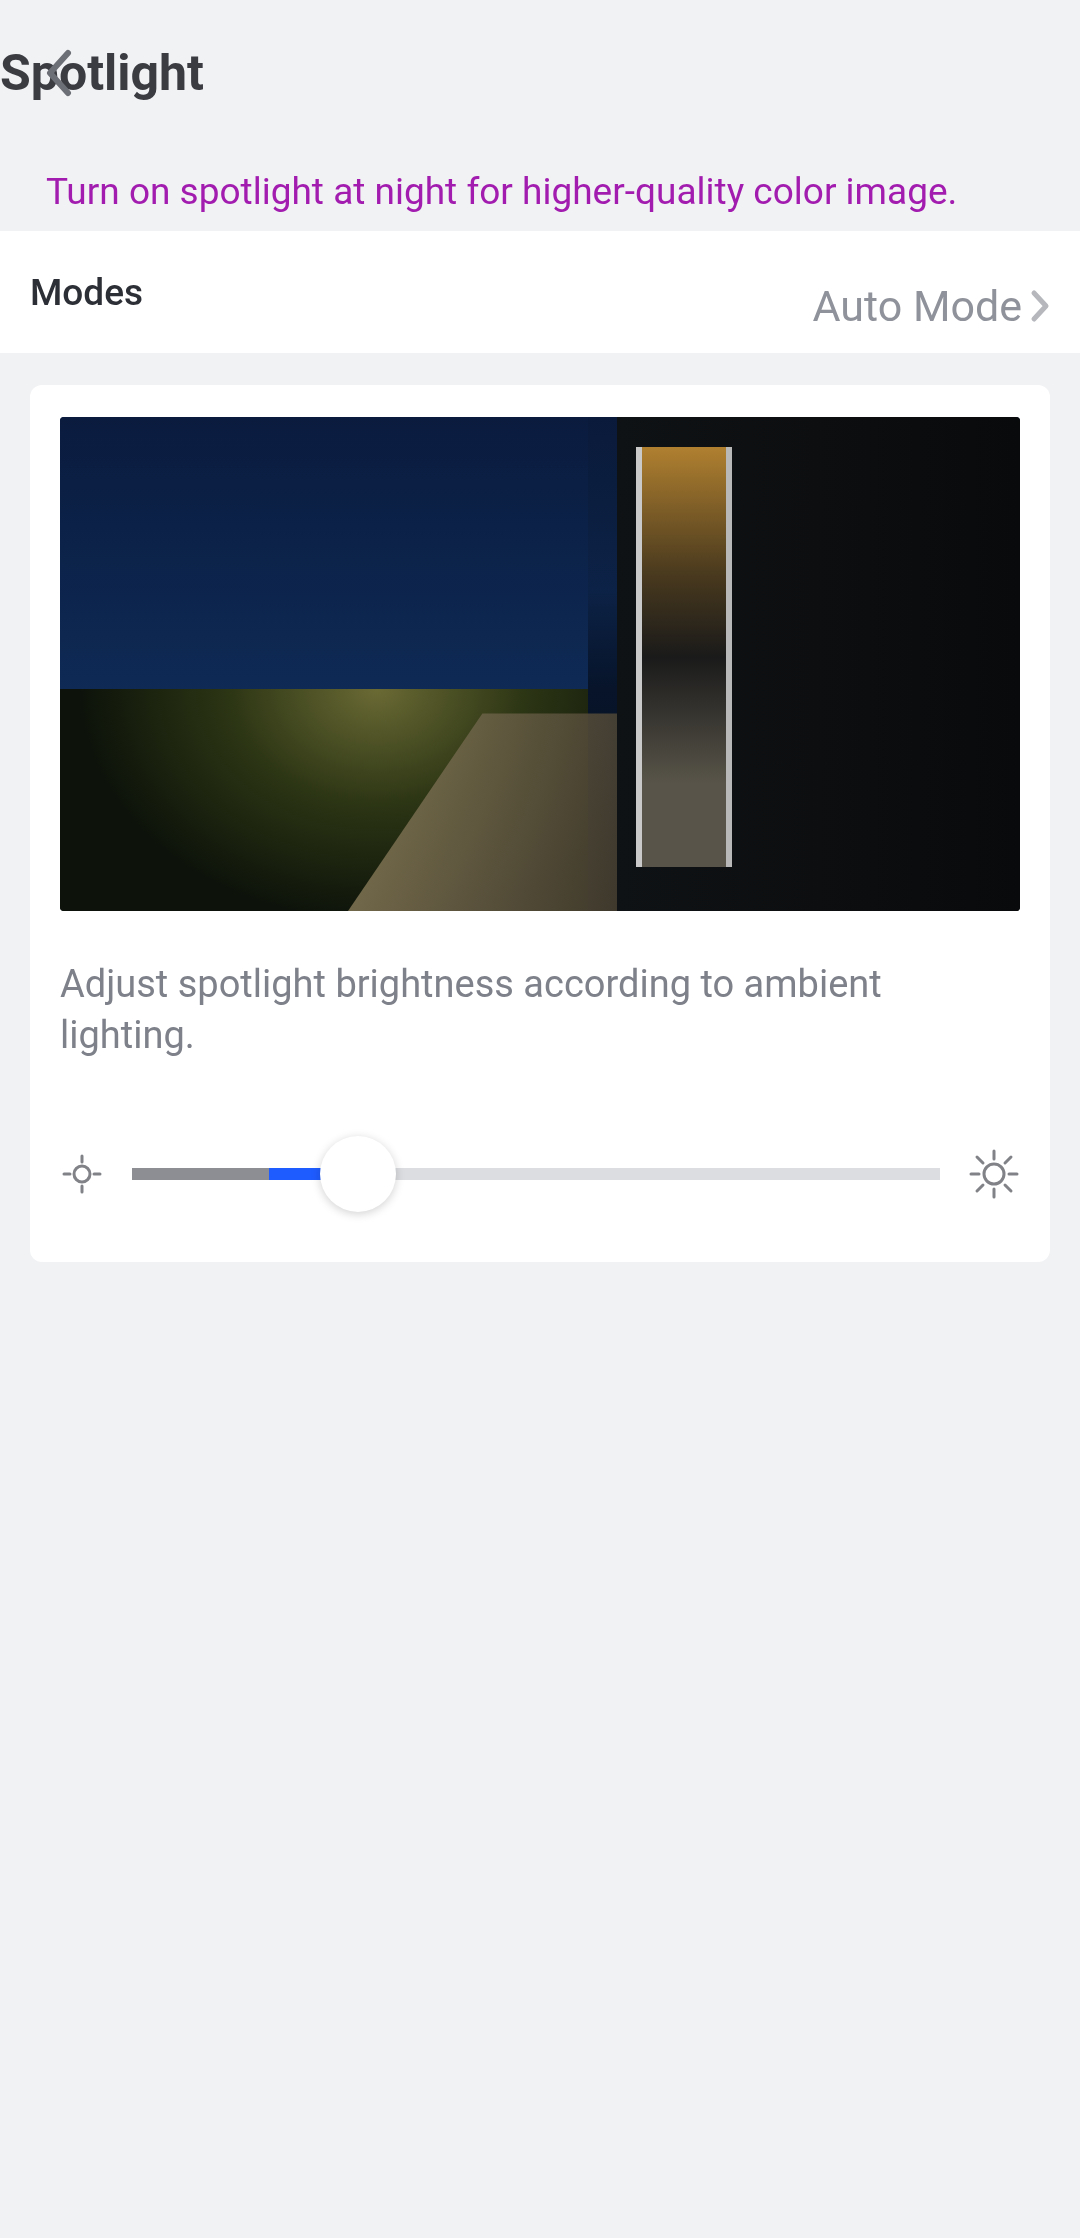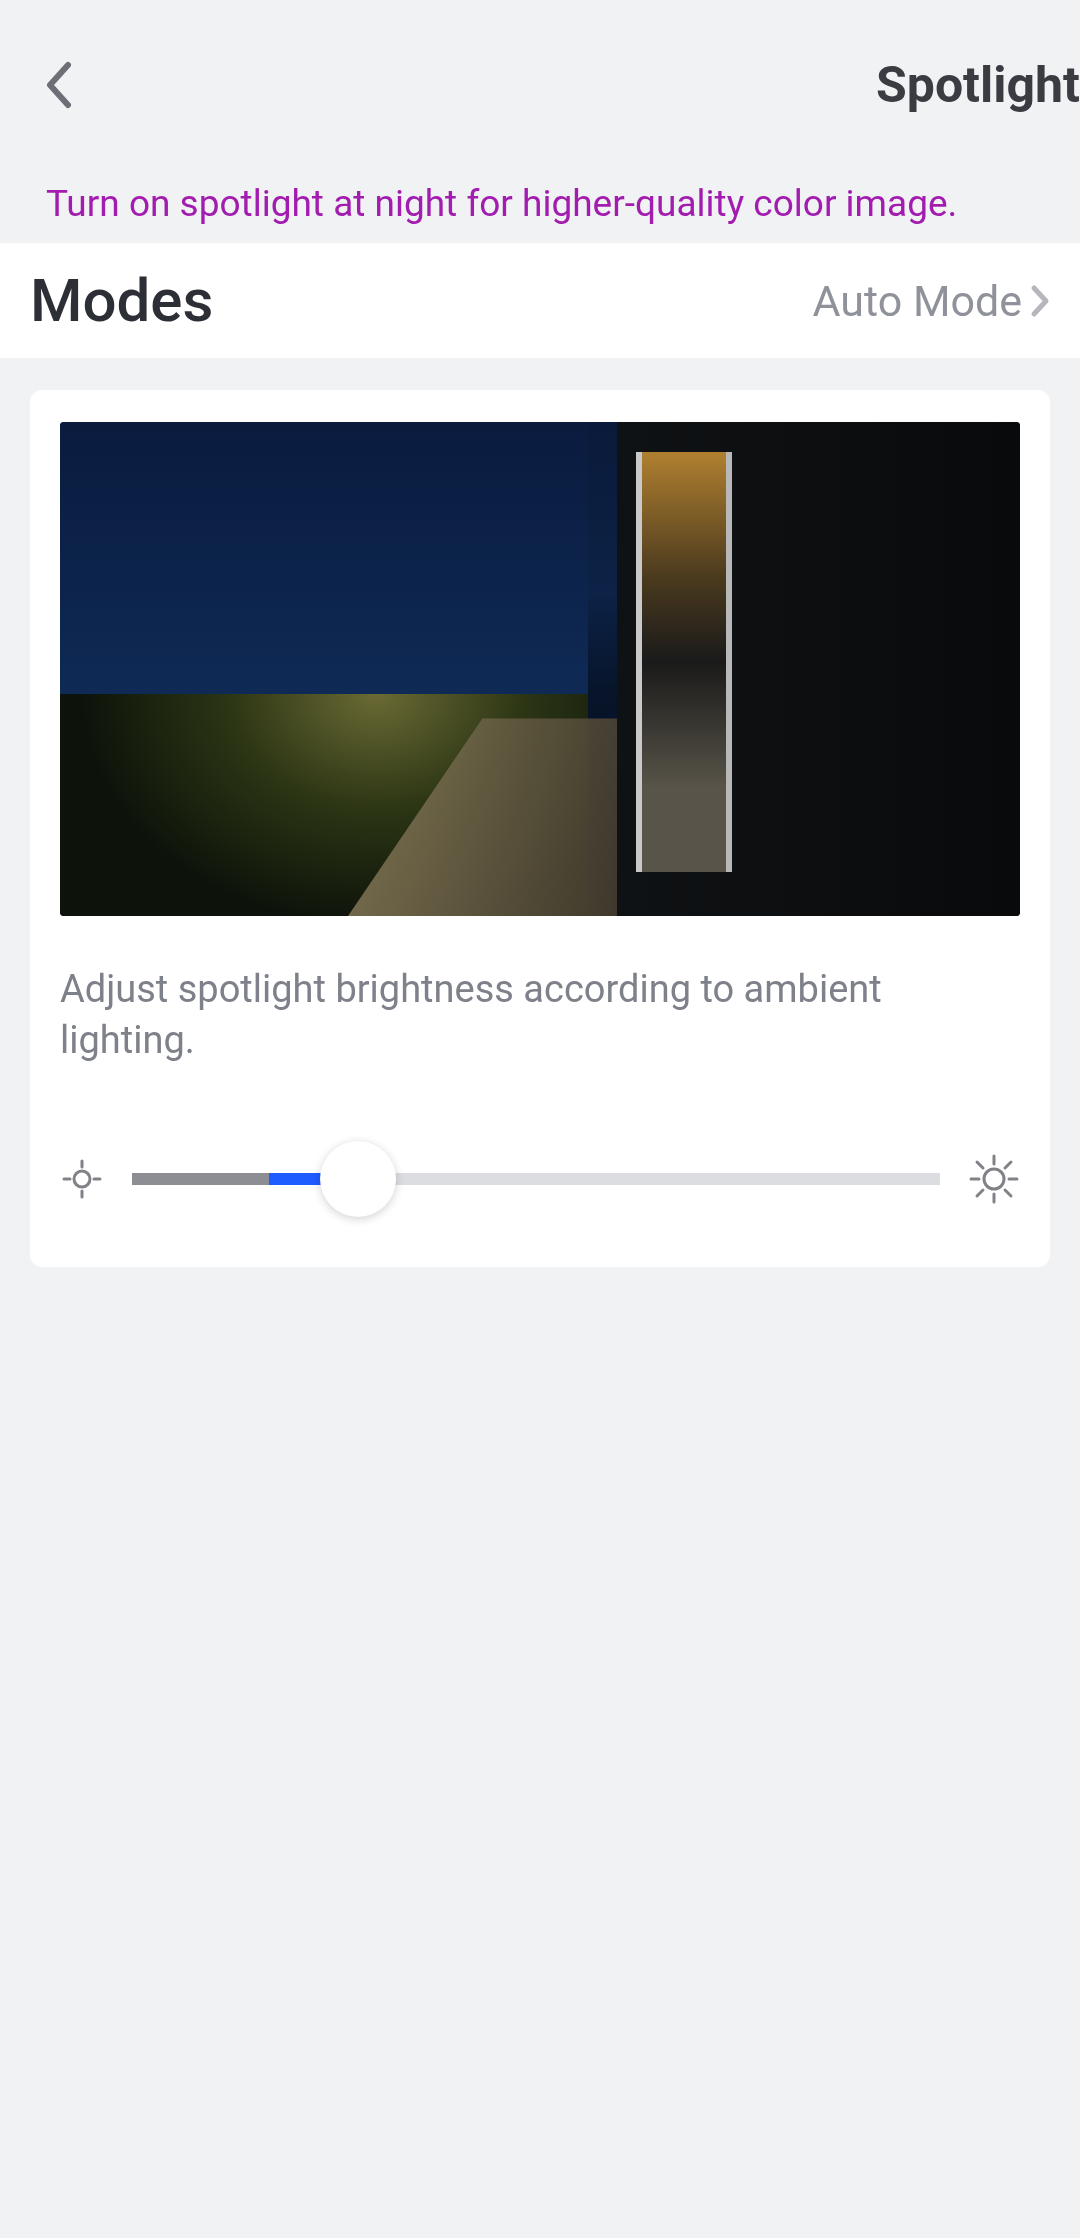--- a/index.html
+++ b/index.html
@@ -7,22 +7,21 @@
   body {
     font-family: -apple-system, BlinkMacSystemFont, "Segoe UI", Roboto, Helvetica, Arial, sans-serif;
     background: #f1f2f4;
     color: #333;
   }
   .header {
     position: relative;
     height: 146px;
     display: flex;
     align-items: center;
-    justify-content: flex-end;
-    margin-top: 12px;
+    justify-content: flex-start;
   }
   .back-btn {
     position: absolute;
     left: 30px;
     top: 50%;
     transform: translateY(-50%);
     width: 60px;
     height: 60px;
     display: flex;
     align-items: center;
@@ -42,28 +41,29 @@
   }
   .row {
     background: #fff;
     display: flex;
     align-items: center;
     justify-content: space-between;
     padding: 22px 30px;
     cursor: pointer;
   }
   .row-label {
-    font-size: 60px;
+    font-size: 37px;
     color: #2d2f36;
     font-weight: 500;
   }
   .row-value {
     display: flex;
     align-items: center;
     gap: 8px;
+    margin-top: 28px;
   }
   .row-value-text {
     font-size: 43px;
     color: #8f929a;
   }
   .card {
     margin: 32px 30px 0 30px;
     background: #fff;
     border-radius: 12px;
     padding: 32px 30px 60px 30px;

